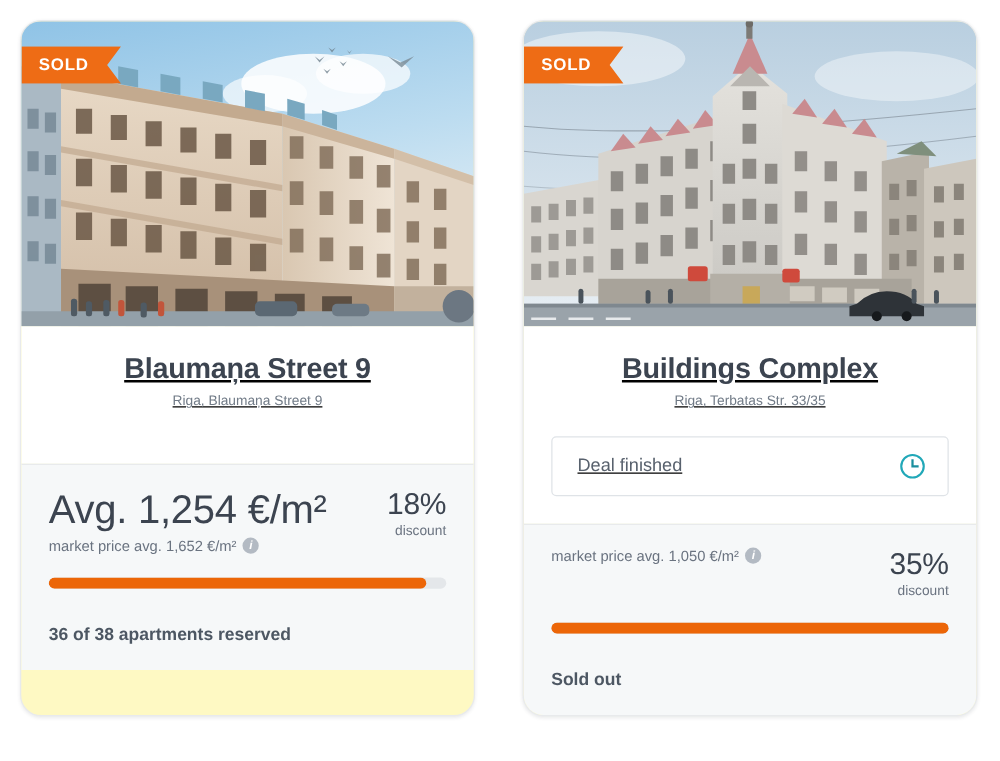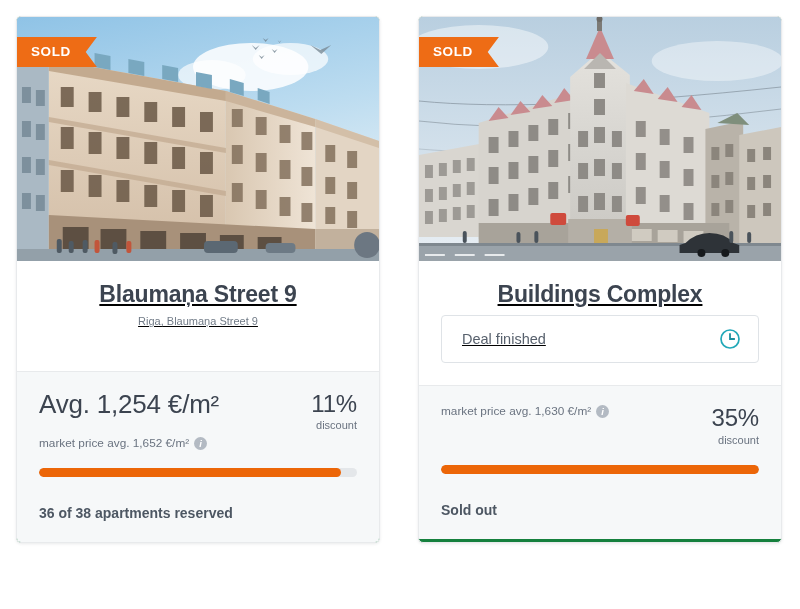--- a/index.html
+++ b/index.html
@@ -18,22 +18,22 @@
   .cards-row {
     display: flex;
     gap: 38px;
     padding: 16px;
     box-sizing: border-box;
   }
 
   
   .card {
     width: 364px;
-    background: #15803d;
-    border-radius: 5px;
+    background: #fef9c3;
+    border-radius: 17px;
     border: 1px solid #e8eaec;
     box-shadow: 0 1px 3px rgba(40,50,60,0.10);
     overflow: hidden;
     position: relative;
     box-sizing: border-box;
   }
 
   
   .hero {
     position: relative;
@@ -106,24 +106,24 @@
     background: #f6f8f9;
     border-top: 1px solid #e8eaec;
     padding: 18px 22px 20px 22px;
   }
   .price-row {
     display: flex;
     align-items: flex-start;
     justify-content: space-between;
   }
   .price-main {
-    font-size: 26px;
+    font-size: 32px;
     color: #3c4450;
     line-height: 1.1;
-    margin-bottom: 18px;
+    margin-bottom: 5px;
     letter-spacing: -0.2px;
   }
   .market-line {
     font-size: 11.8px;
     color: #6a7380;
     display: flex;
     align-items: center;
     gap: 5px;
     line-height: 1.2;
   }
@@ -332,21 +332,21 @@
       <div class="footer">
         <div class="price-row">
           <div>
             <div class="price-main">Avg. 1,254 €/m²</div>
             <div class="market-line">
               <span>market price avg. 1,652 €/m²</span>
               <span class="info-icon">i</span>
             </div>
           </div>
           <div class="discount-block">
-            <div class="discount-pct">11%</div>
+            <div class="discount-pct">18%</div>
             <div class="discount-label">discount</div>
           </div>
         </div>
         <div class="progress-track">
           <div class="progress-fill" style="width: 95%; background: rgb(236, 102, 8);"></div>
         </div>
         <div class="reserved-text">36 of 38 apartments reserved</div>
       </div>
     </div>
 
@@ -502,36 +502,37 @@
             <rect x="330" y="215" width="4" height="11" rx="2"></rect>
           </g>
         </svg>
         <div class="ribbon" style="background: rgb(238, 108, 21);">
           <span>SOLD</span>
         </div>
       </div>
 
       <div class="body">
         <h2 class="title">Buildings Complex</h2>
+        <p class="subtitle">Riga, Terbatas Str. 33/35</p>
         <div class="deal-box">
           <span class="deal-label">Deal finished</span>
           <span class="clock-icon">
             <svg width="22" height="22" viewBox="0 0 22 22">
               <circle cx="11" cy="11" r="9" fill="none" stroke="#21a8b8" stroke-width="1.7"></circle>
               <path d="M11 6.2 L11 11 L15 11" fill="none" stroke="#1b8f9e" stroke-width="1.8" stroke-linecap="square"></path>
             </svg>
           </span>
         </div>
       </div>
 
       <div class="footer">
         <div class="price-row">
           <div>
             <div class="market-line">
-              <span>market price avg. 1,630 €/m²</span>
+              <span>market price avg. 1,050 €/m²</span>
               <span class="info-icon">i</span>
             </div>
           </div>
           <div class="discount-block">
             <div class="discount-pct">35%</div>
             <div class="discount-label">discount</div>
           </div>
         </div>
         <div class="progress-track">
           <div class="progress-fill" style="width: 100%; background: rgb(236, 102, 8);"></div>

